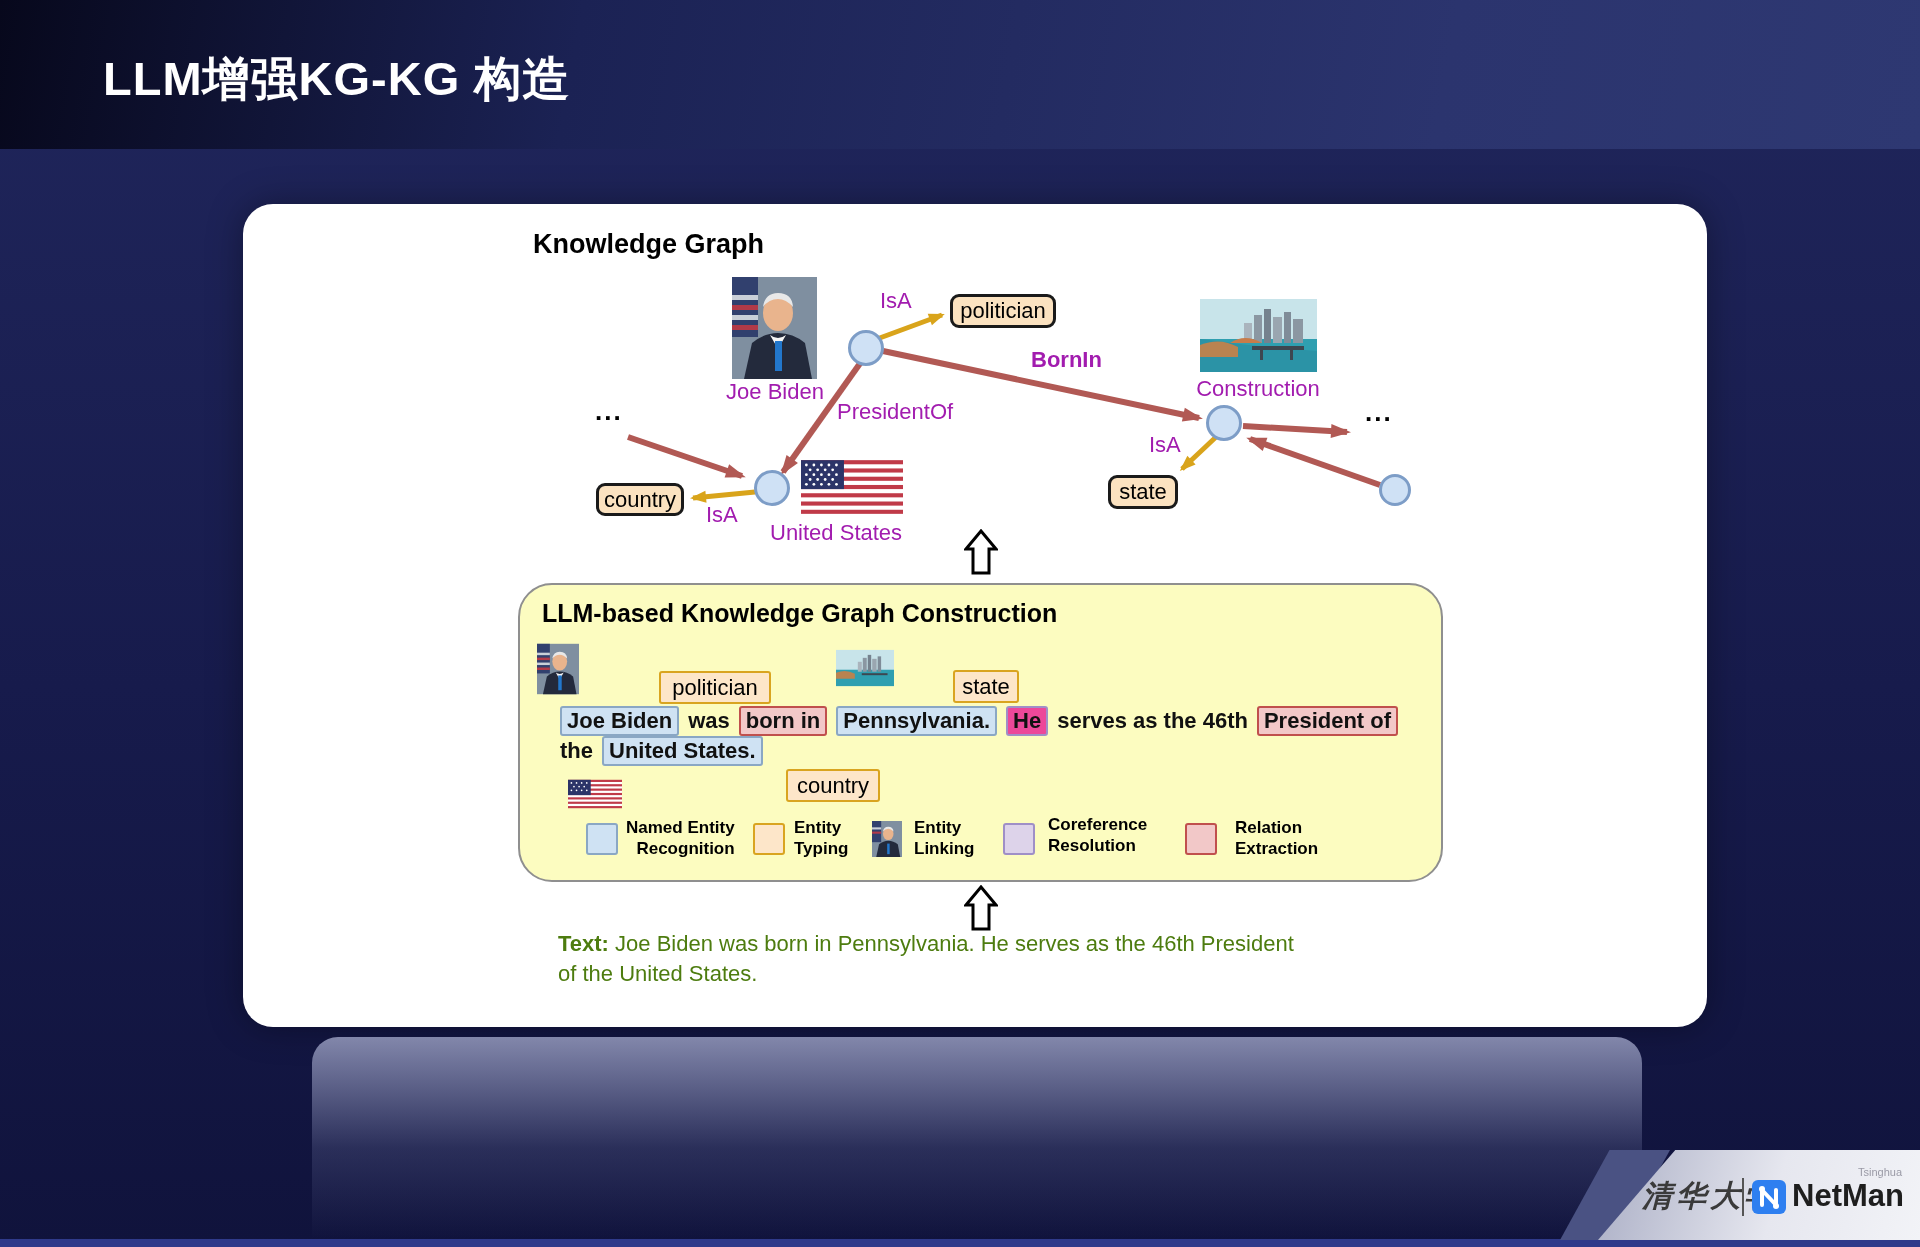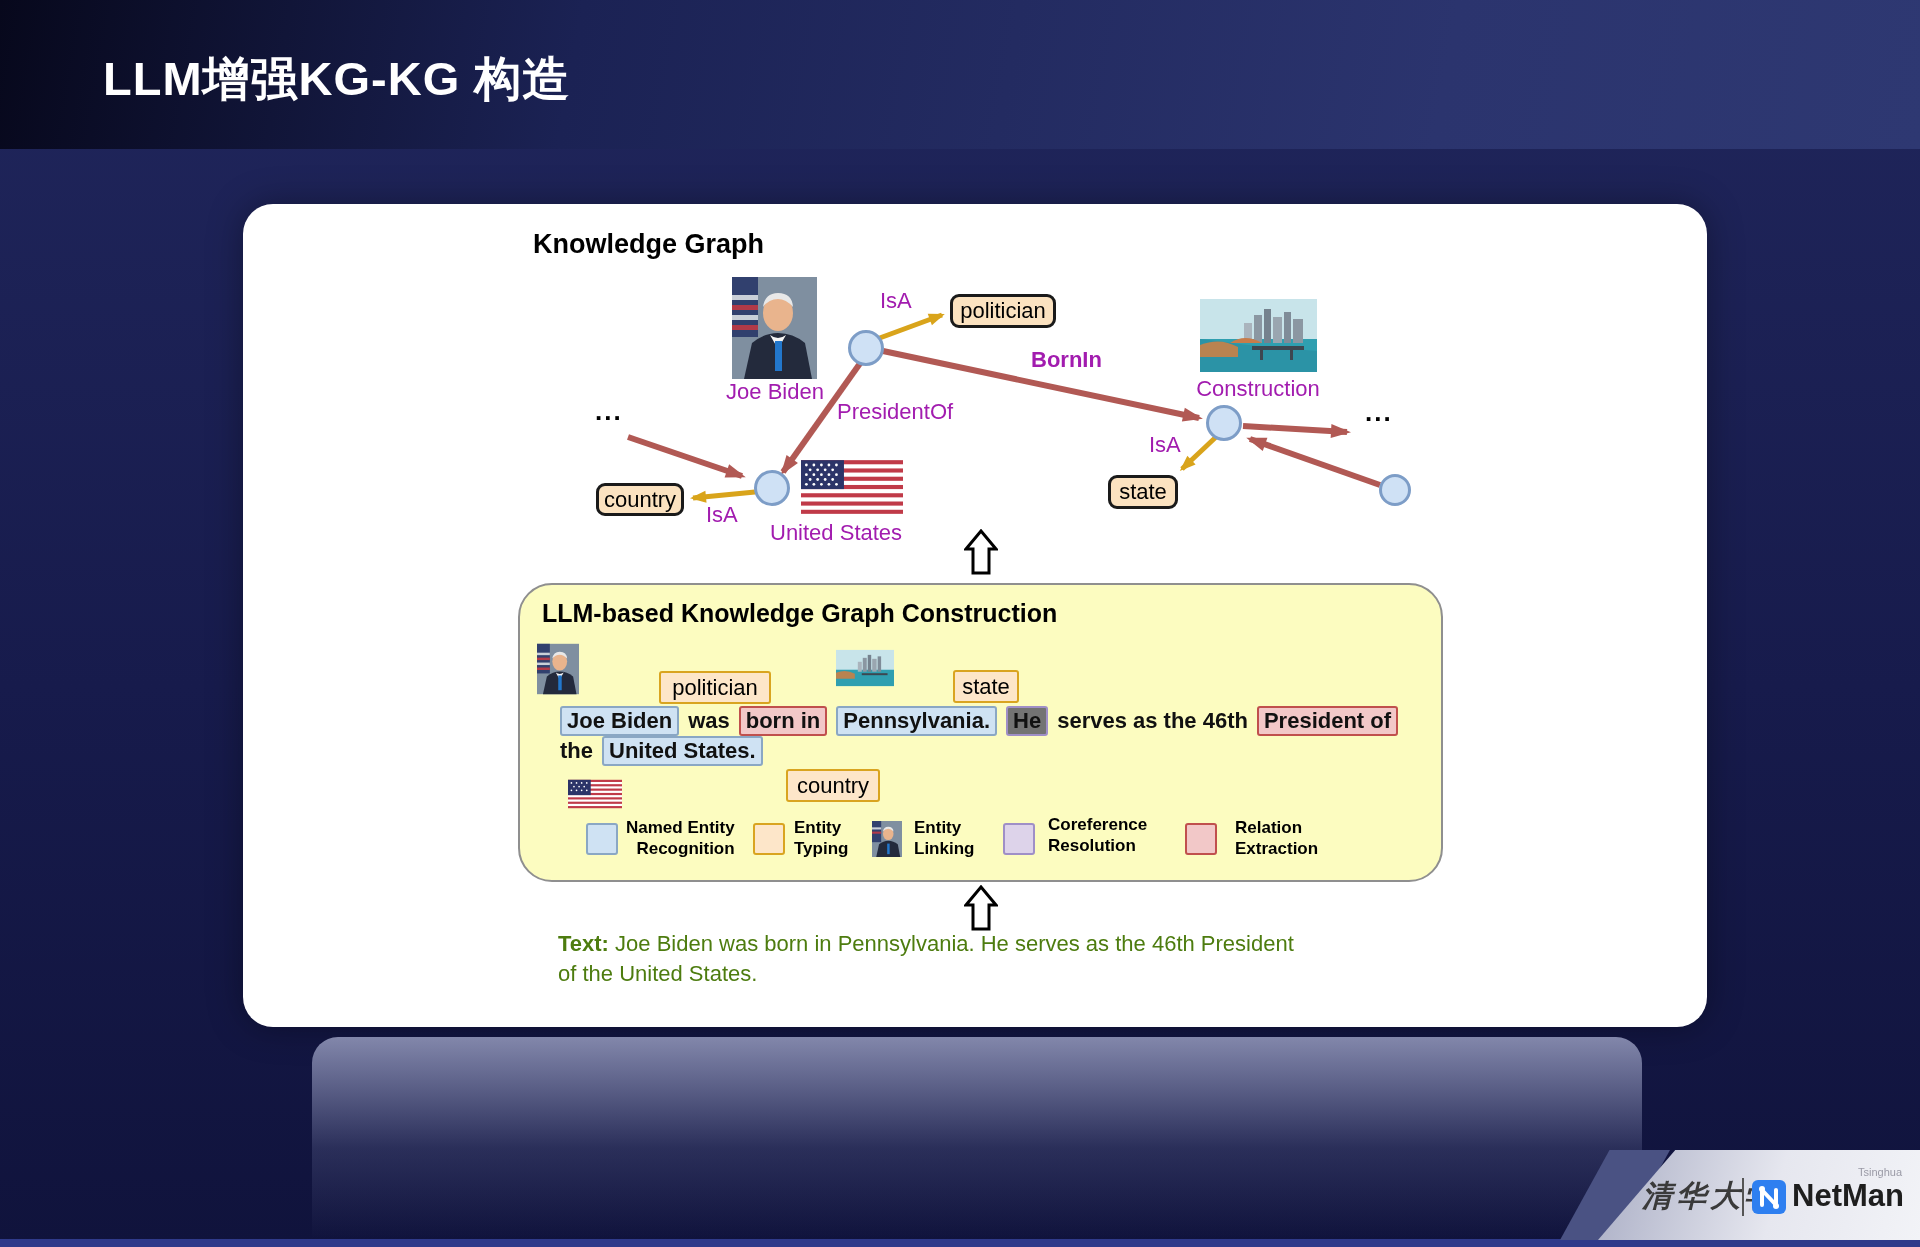--- a/index.html
+++ b/index.html
@@ -21,21 +21,21 @@
            font-size:22px;color:#000;display:flex;align-items:center;justify-content:center;}
   .typebox2{position:absolute;background:#fde6c9;border:2px solid #d9a420;border-radius:3px;
             font-size:22px;color:#000;display:flex;align-items:center;justify-content:center;}
   .ybox{position:absolute;left:275px;top:379px;width:925px;height:299px;background:#fcfcc0;
         border:2px solid #8f8f8f;border-radius:34px;}
   .ybox-heading{position:absolute;left:22px;top:14px;font-size:25px;font-weight:bold;color:#000;}
   .srow{position:absolute;display:flex;align-items:center;gap:9px;font-size:22px;font-weight:bold;color:#111;white-space:nowrap;}
   .tb{display:inline-block;padding:0 5px;border-radius:3px;border:2px solid transparent;line-height:26px;}
   .tb-ner{background:#cfe2f3;border-color:#8aa7c4;}
   .tb-rel{background:#f2c8c8;border-color:#c0504d;}
-  .tb-coref{background:#737373;border-color:#9f8fc7;}
+  .tb-coref{background:#ec4899;border-color:#9f8fc7;}
   .legend-sq{position:absolute;width:32px;height:32px;border-radius:3px;}
   .sq-ner{background:#cfe2f3;border:2px solid #8aa7c4;}
   .sq-typ{background:#fde6c9;border:2px solid #d9a420;}
   .sq-coref{background:#ddd3ea;border:2px solid #9f8fc7;}
   .sq-rel{background:#f2c8c8;border:2px solid #c0504d;}
   .legend-lbl{position:absolute;font-size:17px;font-weight:bold;color:#000;line-height:21px;white-space:nowrap;}
   .bottom-text{position:absolute;font-size:22px;color:#4d7c0f;white-space:nowrap;}
   .bt-label{font-weight:bold;}
   .reflection{position:absolute;left:312px;top:1037px;width:1330px;height:202px;border-radius:26px 26px 0 0;
               background:linear-gradient(180deg,rgba(150,155,190,.85) 0%,rgba(90,96,140,.35) 55%,rgba(40,45,90,0) 100%);}

